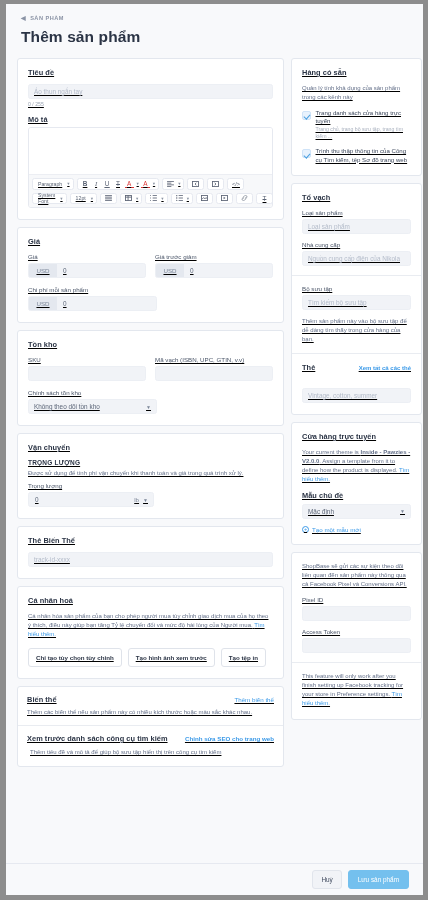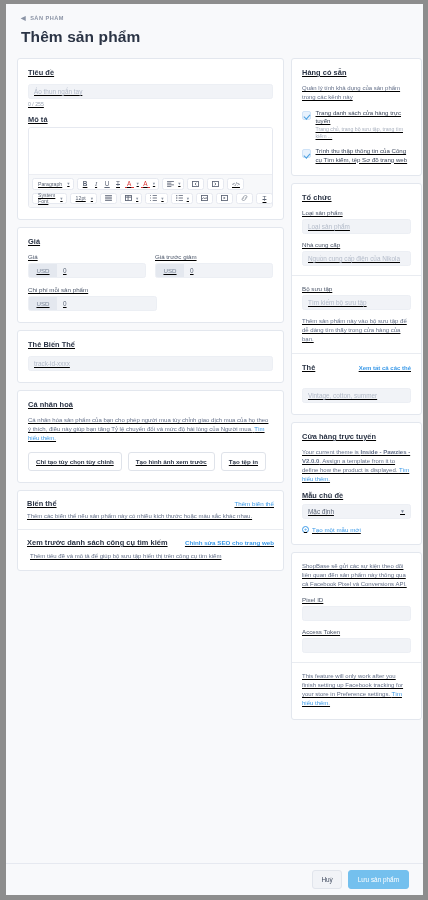--- a/index.html
+++ b/index.html
@@ -351,21 +351,54 @@
           </div>
           <div style="margin-top:8px">
             <div class="field-label">Chi phí mỗi sản phẩm</div>
             <div class="price-input" style="width:129px">
               <span class="price-cur">USD</span>
               <span class="price-val">0</span>
             </div>
           </div>
         </div>
 
-
+        <div class="card">
+          <div class="card-title">Tồn kho</div>
+          <div class="two">
+            <div>
+              <div class="field-label">SKU</div>
+              <div class="input empty"></div>
+            </div>
+            <div>
+              <div class="field-label">Mã vạch (ISBN, UPC, GTIN, v.v)</div>
+              <div class="input empty"></div>
+            </div>
+          </div>
+          <div style="margin-top:8px">
+            <div class="field-label">Chính sách tồn kho</div>
+            <div class="select" style="width:129px">
+              <span>Không theo dõi tồn kho</span>
+              <span class="arrow">▼</span>
+            </div>
+          </div>
+        </div>
+
+        <div class="card">
+          <div class="card-title">Vận chuyển</div>
+          <div class="section-heading">TRỌNG LƯỢNG</div>
+          <div class="help">Được sử dụng để tính phí vận chuyển khi thanh toán và giá trong quá trình xử lý.</div>
+          <div class="field-label" style="margin-top:4px">Trọng lượng</div>
+          <div class="weight-input">
+            <span class="weight-val">0</span>
+            <span class="weight-unit">
+              <span>lb</span>
+              <span class="arrow" style="font-size:5px">▼</span>
+            </span>
+          </div>
+        </div>
 
         <div class="card">
           <div class="card-title">Thẻ Biến Thể</div>
           <div class="input">track-id-xxxx</div>
         </div>
 
         <div class="card">
           <div class="card-title">Cá nhân hoá</div>
           <div class="help">
             <span>Cá nhân hóa sản phẩm của bạn cho phép người mua tùy chỉnh giao dịch mua của họ theo ý thích, điều này giúp bạn tăng Tỷ lệ chuyển đổi và mức độ hài lòng của Người mua.</span>
@@ -412,21 +445,21 @@
 
           <div class="checkitem">
             <span class="cbox"></span>
             <span>
               <span class="cb-main" style="display:block">Trình thu thập thông tin của Công cụ Tìm kiếm, tệp Sơ đồ trang web</span>
             </span>
           </div>
         </div>
 
         <div class="card">
-          <div class="card-title">Tổ chức</div>
+          <div class="card-title">Tổ vạch</div>
 
           <div class="field-label">Loại sản phẩm</div>
           <div class="input">Loại sản phẩm</div>
 
           <div class="field-label" style="margin-top:7px">Nhà cung cấp</div>
           <div class="input">Nguồn cung cấp điện của Nikola</div>
 
           <div class="divider"></div>
 
           <div class="field-label">Bộ sưu tập</div>

